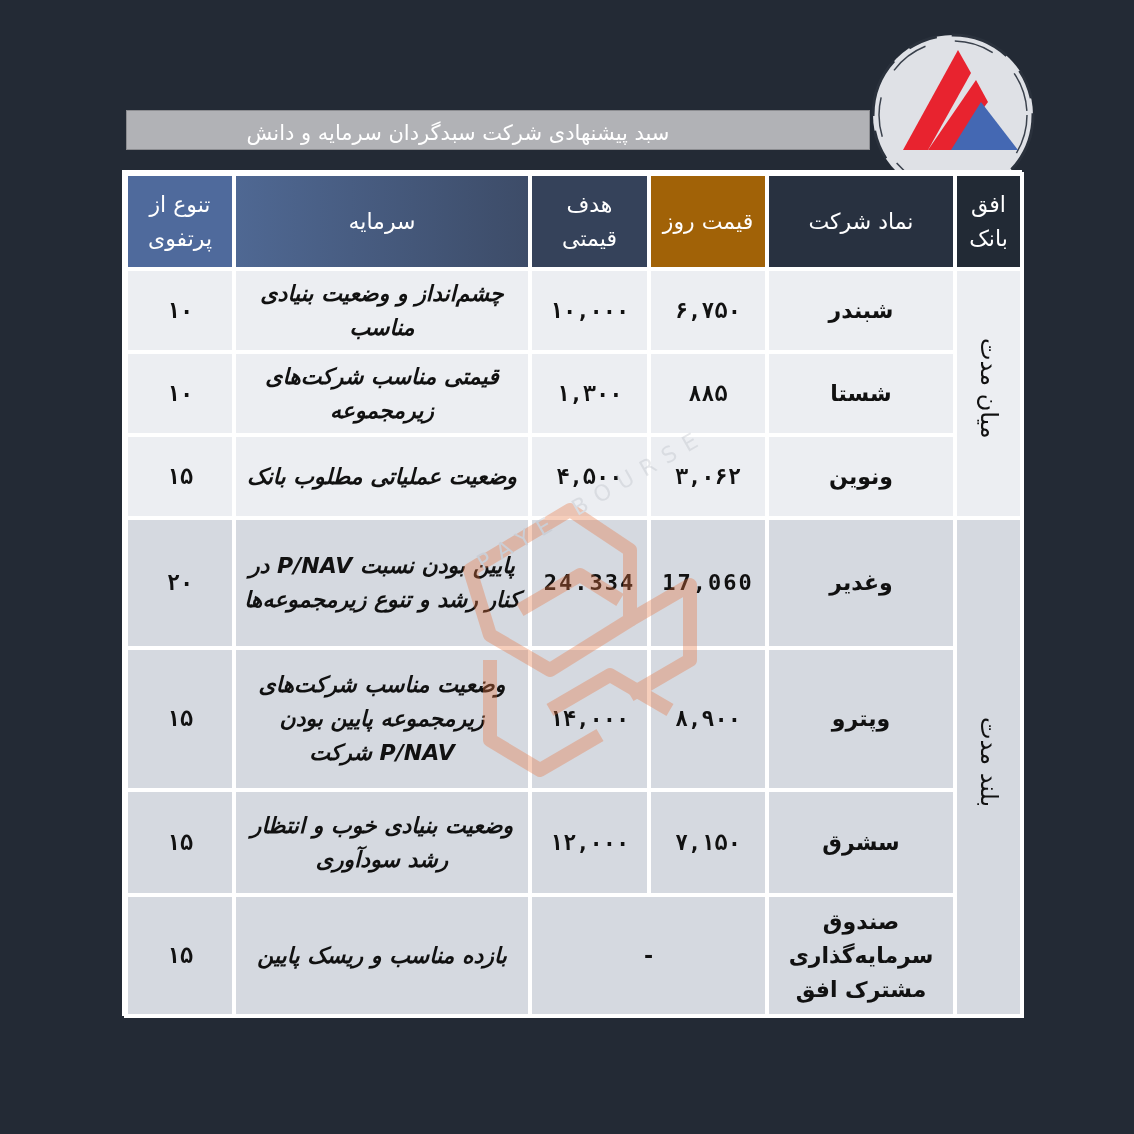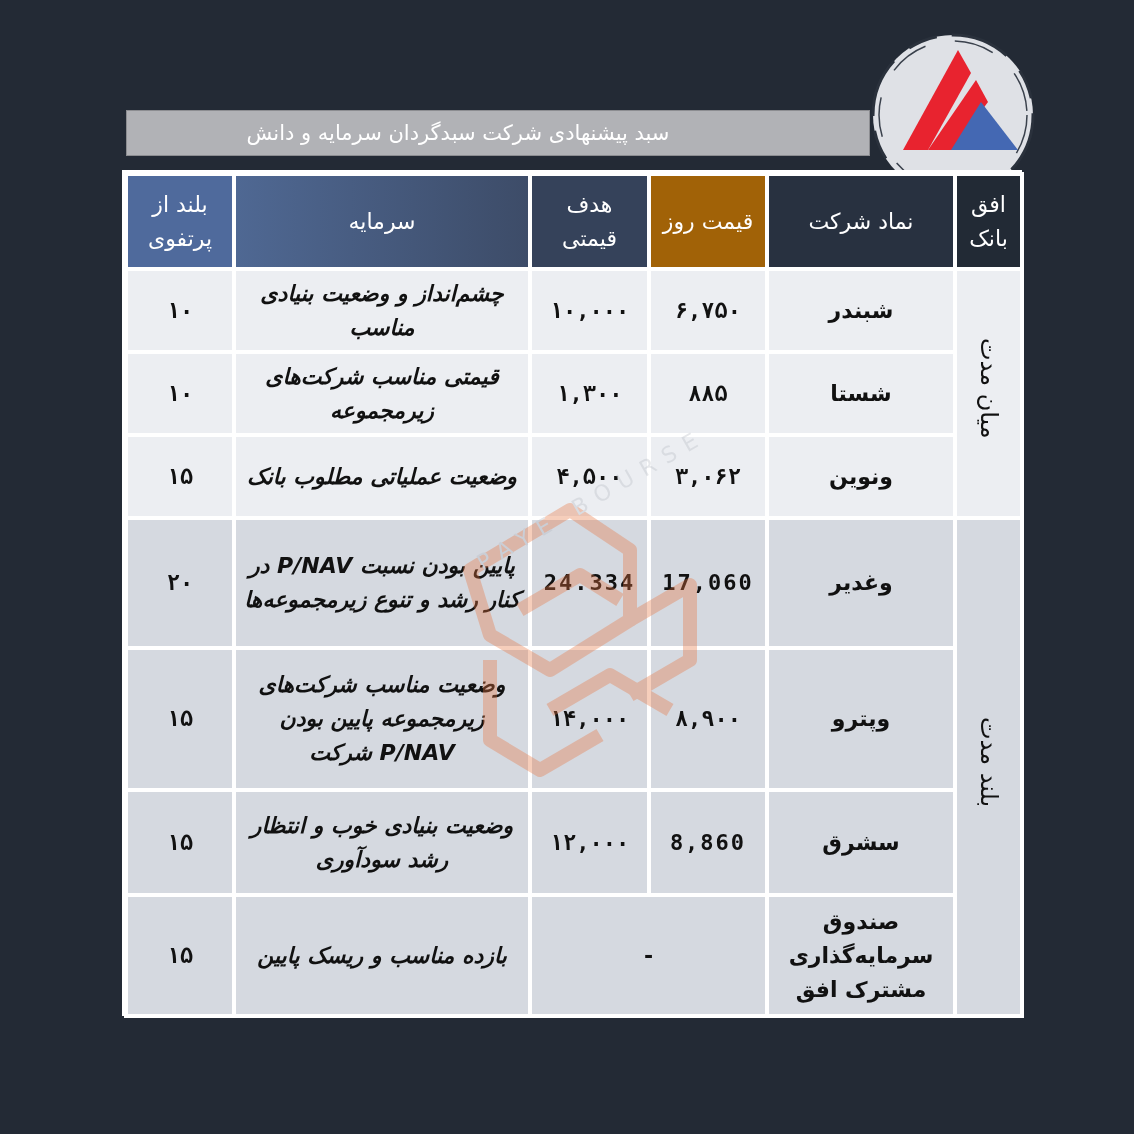--- a/index.html
+++ b/index.html
@@ -1,21 +1,21 @@
 <!DOCTYPE html>
 <html><head>
 <meta charset="utf-8">
 <style>
   html, body { margin:0; padding:0; }
   body {
     width:1134px; height:1134px; background:#232a35; position:relative; overflow:hidden;
     font-family:"DejaVu Sans", sans-serif;
   }
   .title-bar {
-    position:absolute; left:126px; top:110px; width:744px; height:46px;
+    position:absolute; left:126px; top:110px; width:744px; height:40px;
     background:#b1b2b6; border:1px solid #8c8d91; box-sizing:border-box;
     color:#fff; font-size:21px; direction:rtl; text-align:center; line-height:44px;
     padding-right:80px;
   }
   .logo {
     position:absolute; left:868px; top:30px; width:170px; height:170px;
   }
   table.portfolio {
     position:absolute; left:124px; top:172px; width:896px; height:842px;
     border-collapse:collapse; direction:rtl; table-layout:fixed;
@@ -74,21 +74,21 @@
     <col style="width:296px">
     <col style="width:108px">
   </colgroup>
   <tbody>
       <tr style="height:95px">
     <th class="h-horizon">افق بانک</th>
     <th class="h-symbol">نماد شرکت</th>
     <th class="h-price">قیمت روز</th>
     <th class="h-target">هدف قیمتی</th>
     <th class="h-desc">سرمایه</th>
-    <th class="h-weight">بلند از پرتفوی</th>
+    <th class="h-weight">تنوع از پرتفوی</th>
   </tr>
 
   <tr class="mid" style="height:83px">
     <td class="horizon-mid" rowspan="3">
       <span class="vertical">میان مدت</span>
     </td>
     <td>شبندر</td>
     <td class="num">۶,۷۵۰</td>
     <td class="num">۱۰,۰۰۰</td>
     <td class="desc">چشم‌انداز و وضعیت بنیادی مناسب</td>
@@ -121,21 +121,21 @@
   </tr>
   <tr class="long" style="height:142px">
     <td>وپترو</td>
     <td class="num">۸,۹۰۰</td>
     <td class="num">۱۴,۰۰۰</td>
     <td class="desc">وضعیت مناسب شرکت‌های زیرمجموعه پایین بودن P/NAV شرکت</td>
     <td class="num">۱۵</td>
   </tr>
   <tr class="long" style="height:105px">
     <td>سشرق</td>
-    <td class="num">8,860</td>
+    <td class="num">۷,۱۵۰</td>
     <td class="num">۱۲,۰۰۰</td>
     <td class="desc">وضعیت بنیادی خوب و انتظار رشد سودآوری</td>
     <td class="num">۱۵</td>
   </tr>
   <tr class="long" style="height:121px">
     <td>صندوق سرمایه‌گذاری مشترک افق</td>
     <td colspan="2">-</td>
     <td class="desc">بازده مناسب و ریسک پایین</td>
     <td class="num">۱۵</td>
   </tr>

